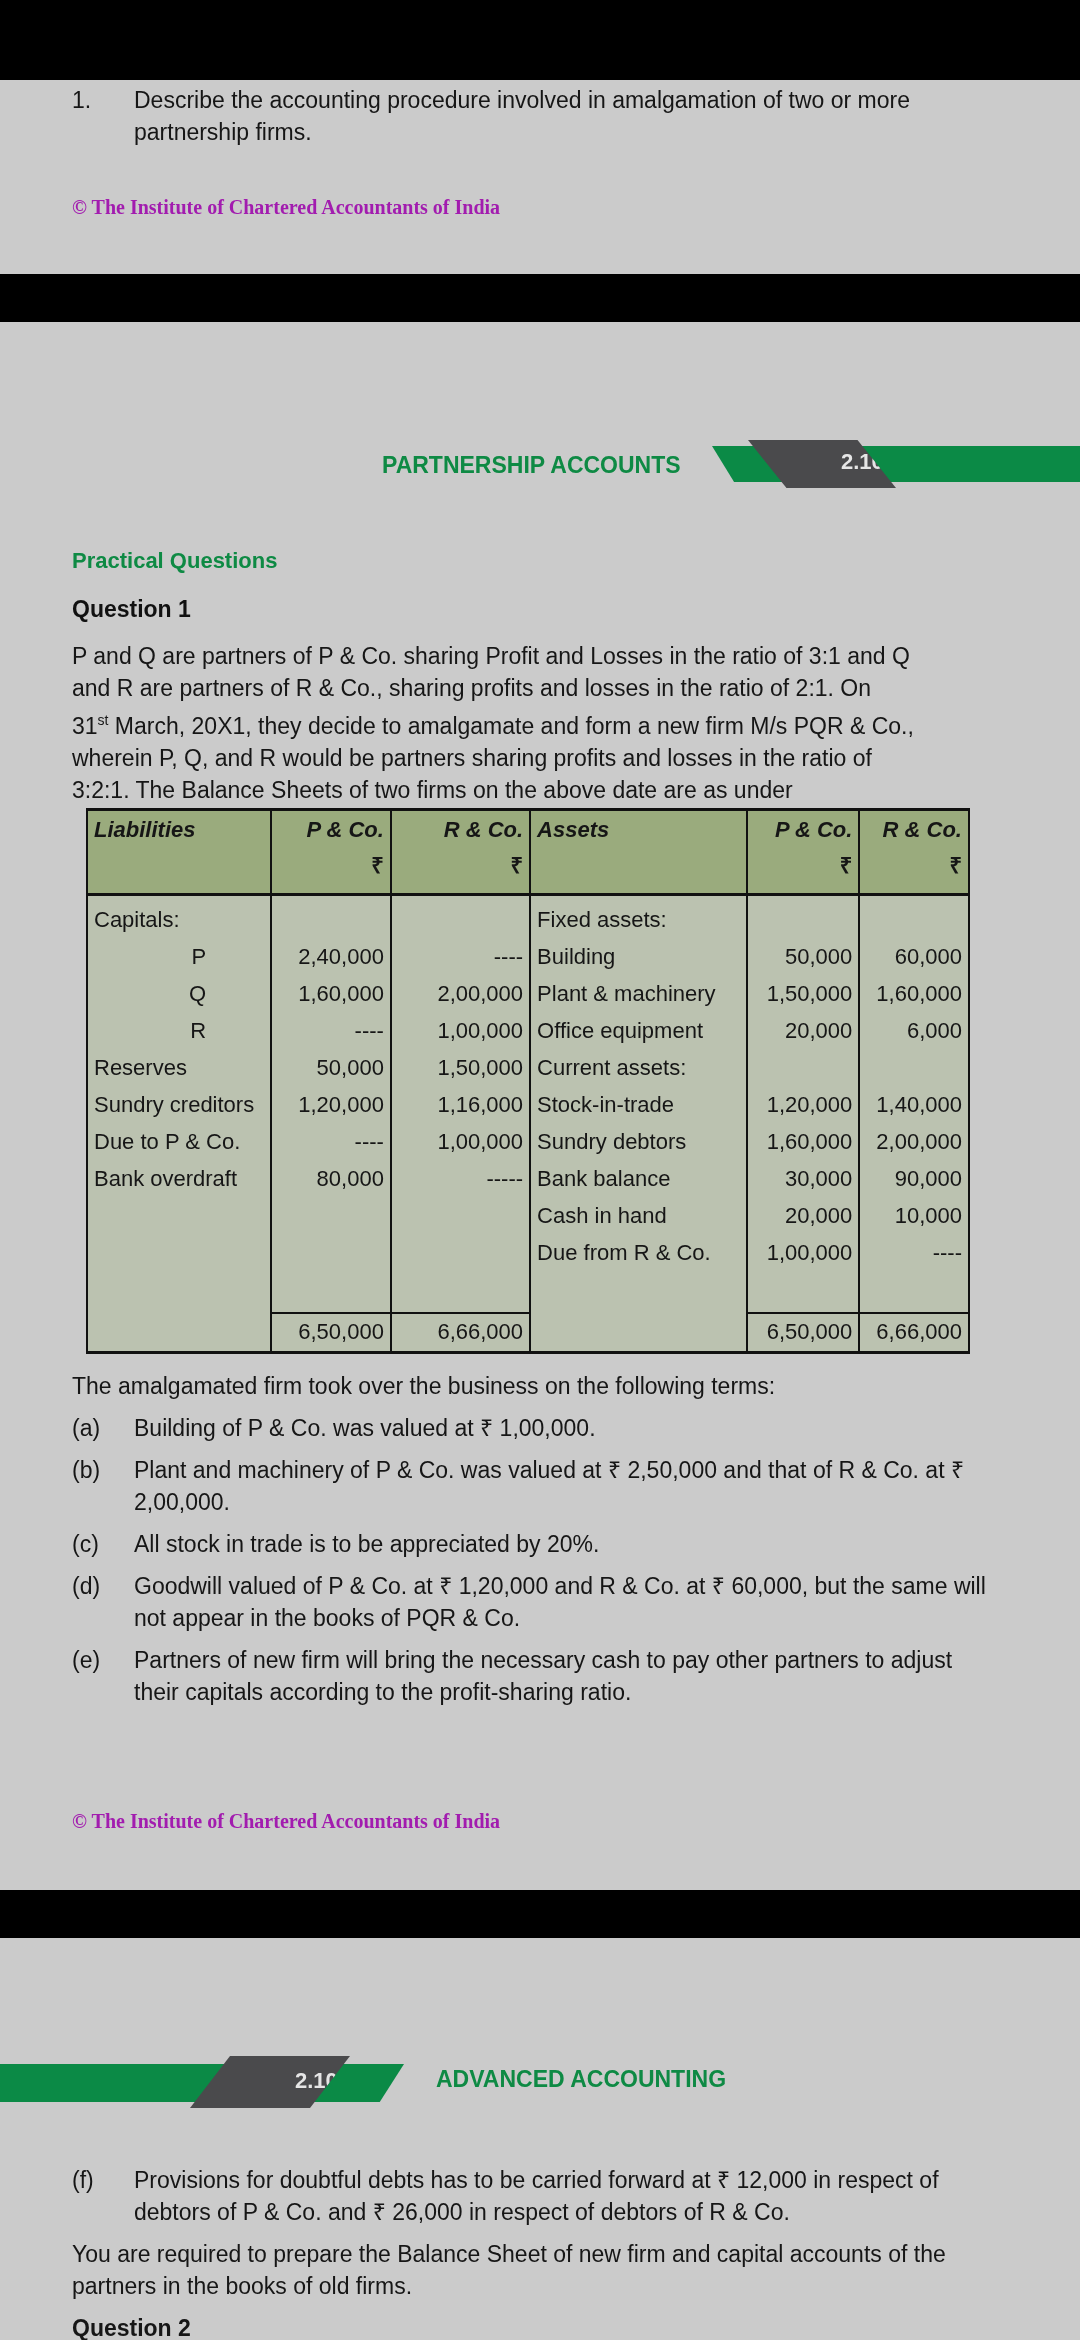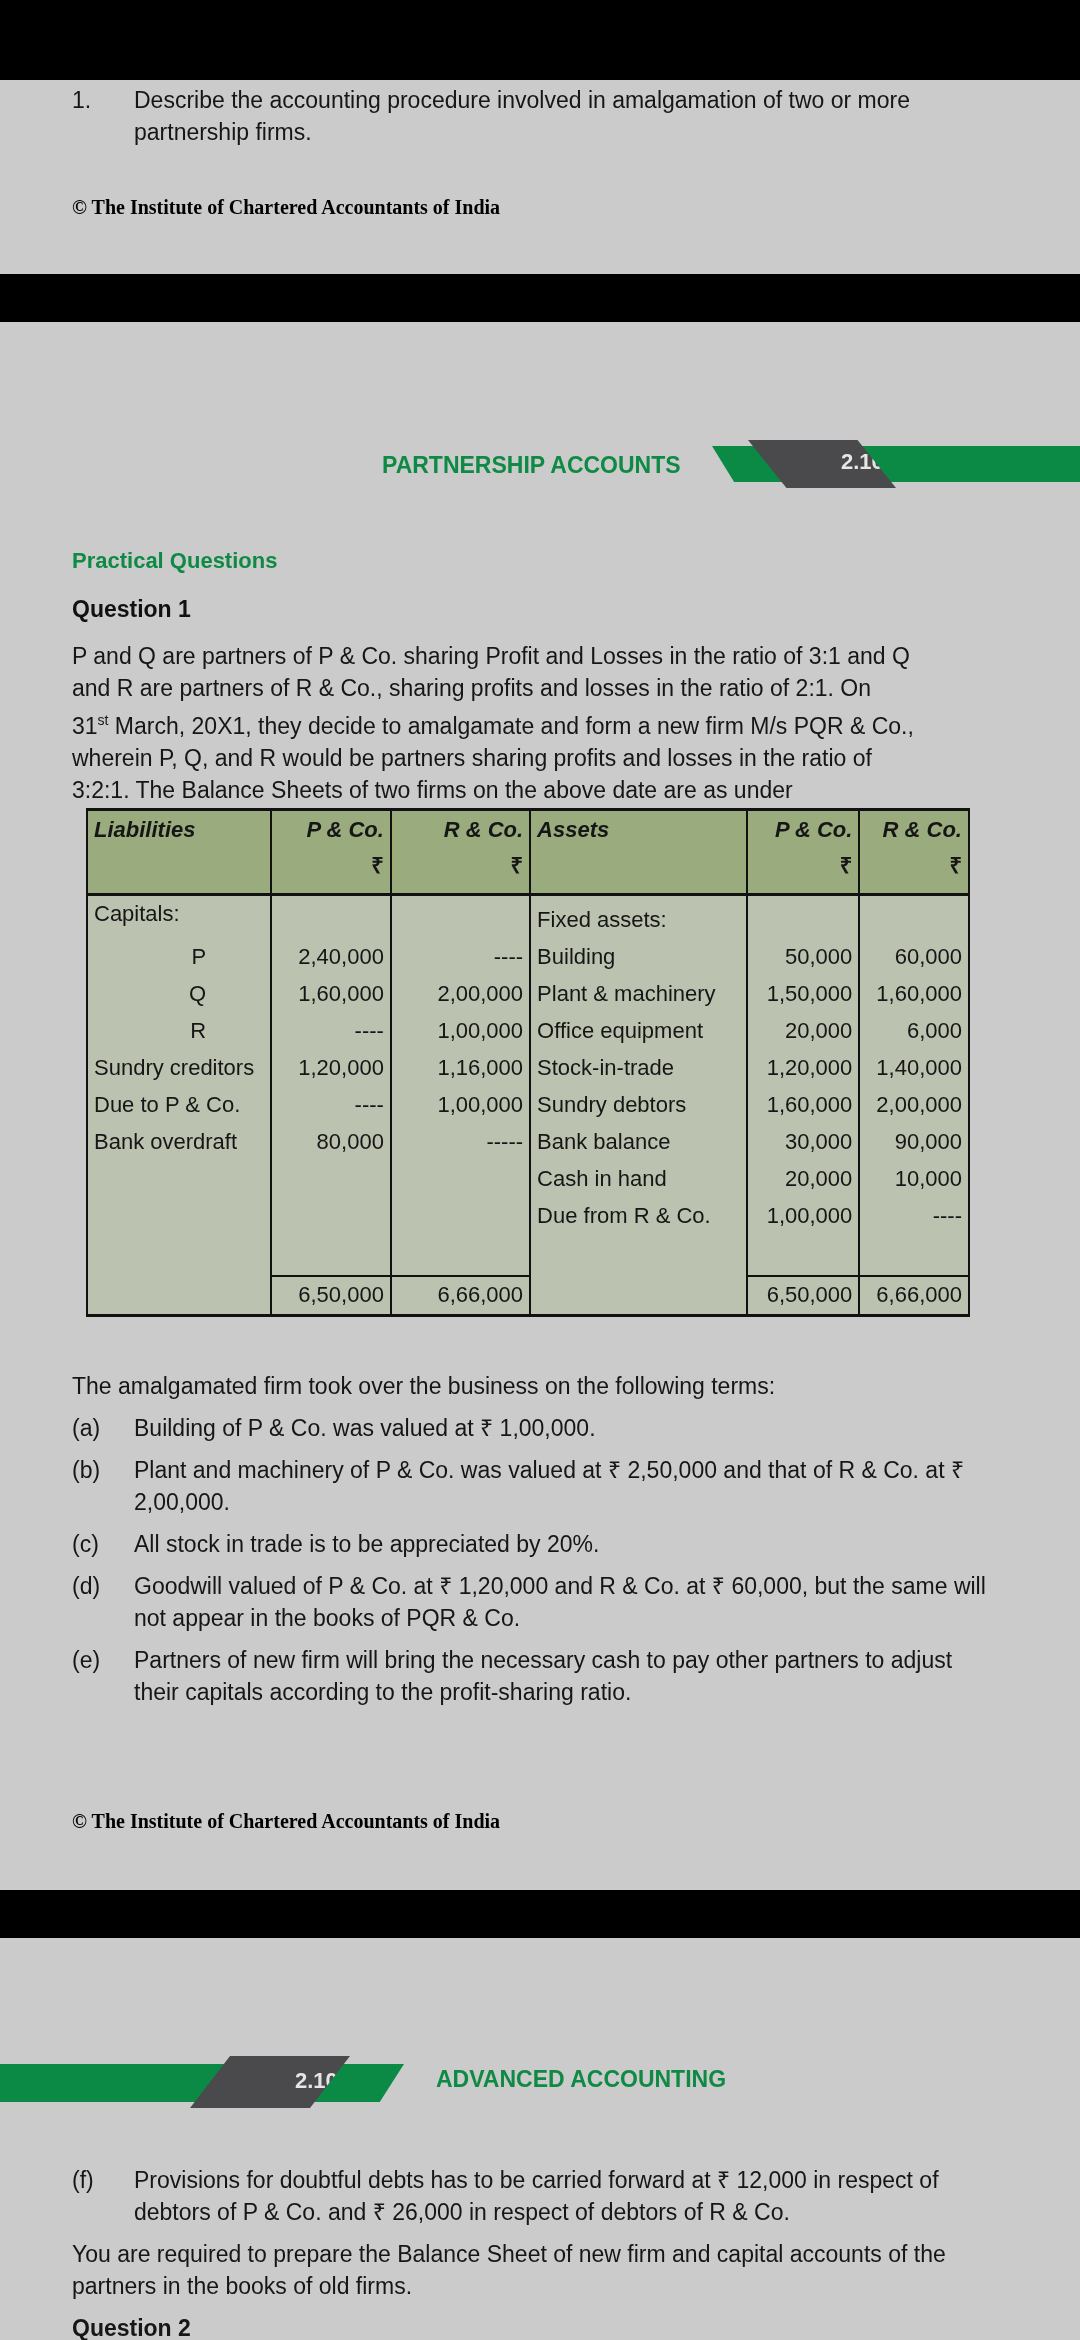--- a/index.html
+++ b/index.html
@@ -5,21 +5,21 @@
   html, body { margin: 0; padding: 0; }
   body {
     width: 1080px; height: 2340px; overflow: hidden;
     background: #cbcbcb; position: relative;
     font-family: "Liberation Sans", sans-serif; color: #111;
   }
   .band { position: absolute; left: 0; width: 1080px; background: #000; }
   .abs { position: absolute; }
   .body-text { font-size: 23px; line-height: 32px; color: #161616; }
   .copyright {
-    font-family: "Liberation Serif", serif; font-weight: bold; font-size: 20px; color: #000000;
+    font-family: "Liberation Serif", serif; font-weight: bold; font-size: 20px; color: #a21caf;
   }
   .green-title { color: #0e8a44; font-weight: bold; }
   .num-item { display: flex; }
   .num-item .lbl { width: 62px; flex: none; }
   .num-item .txt { flex: 1; }
 
   
   .ribbon-green { background: #0b8a46; position: absolute; }
   .ribbon-dark { background: #4a4a4c; position: absolute; color: #e6e6e6; font-weight: bold; font-size: 22px; text-align: right; }
 
@@ -87,21 +87,21 @@
       <th><span>Liabilities</span></th>
       <th class="r"><span>P &amp; Co.</span><span class="rupee">₹</span></th>
       <th class="r"><span>R &amp; Co.</span><span class="rupee">₹</span></th>
       <th><span>Assets</span></th>
       <th class="r"><span>P &amp; Co.</span><span class="rupee">₹</span></th>
       <th class="r"><span>R &amp; Co.</span><span class="rupee">₹</span></th>
     </tr>
   </thead>
   <tbody id="bs-body">
       <tr>
-        <td style="">Capitals:</td>
+        <td style="padding-top: 6px;">Capitals:</td>
         <td class="r" style="padding-top: 6px;"></td>
         <td class="r" style="padding-top: 6px;"></td>
         <td style="padding-top: 6px;">Fixed assets:</td>
         <td class="r" style="padding-top: 6px;"></td>
         <td class="r" style="padding-top: 6px;"></td>
       </tr>
       <tr>
         <td class="c">P</td>
         <td class="r">2,40,000</td>
         <td class="r">----</td>
@@ -117,20 +117,28 @@
         <td class="r">1,50,000</td>
         <td class="r">1,60,000</td>
       </tr>
       <tr>
         <td class="c">R</td>
         <td class="r">----</td>
         <td class="r">1,00,000</td>
         <td>Office equipment</td>
         <td class="r">20,000</td>
         <td class="r">6,000</td>
+      </tr>
+      <tr>
+        <td>Reserves</td>
+        <td class="r">50,000</td>
+        <td class="r">1,50,000</td>
+        <td>Current assets:</td>
+        <td class="r"></td>
+        <td class="r"></td>
       </tr>
       <tr>
         <td style="width: 150px;">Sundry creditors</td>
         <td class="r">1,20,000</td>
         <td class="r">1,16,000</td>
         <td>Stock-in-trade</td>
         <td class="r">1,20,000</td>
         <td class="r">1,40,000</td>
       </tr>
       <tr>

